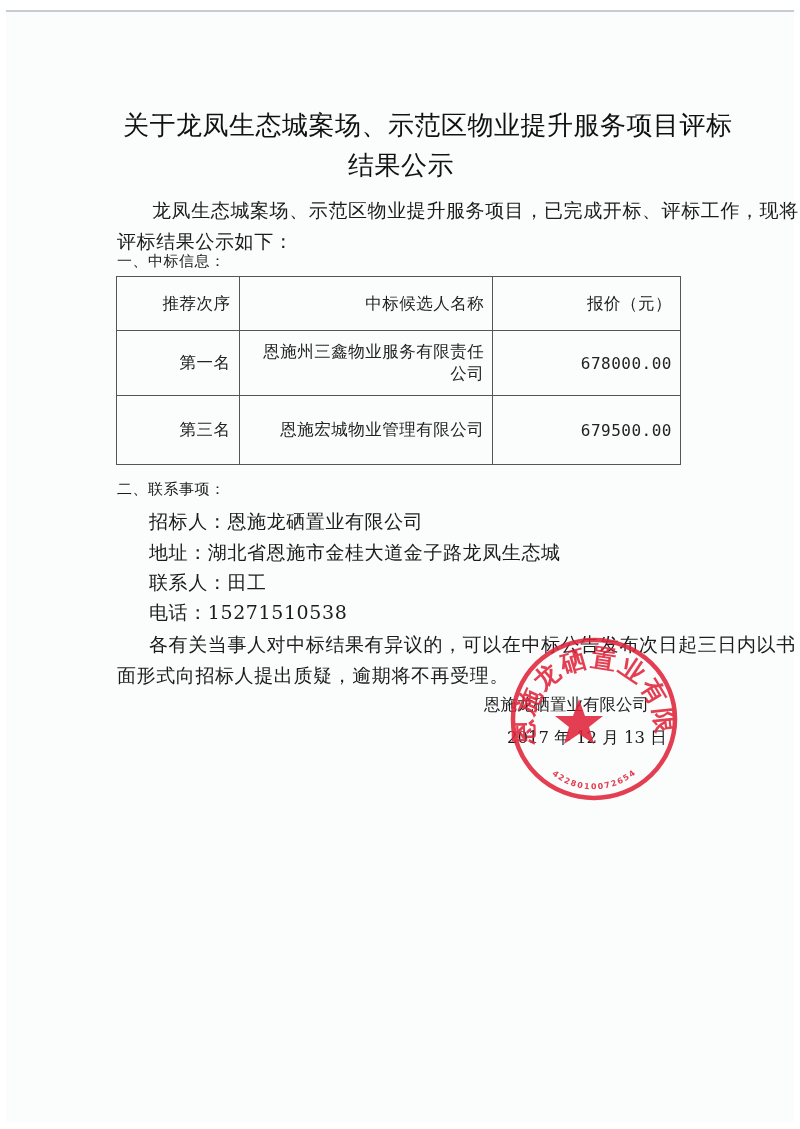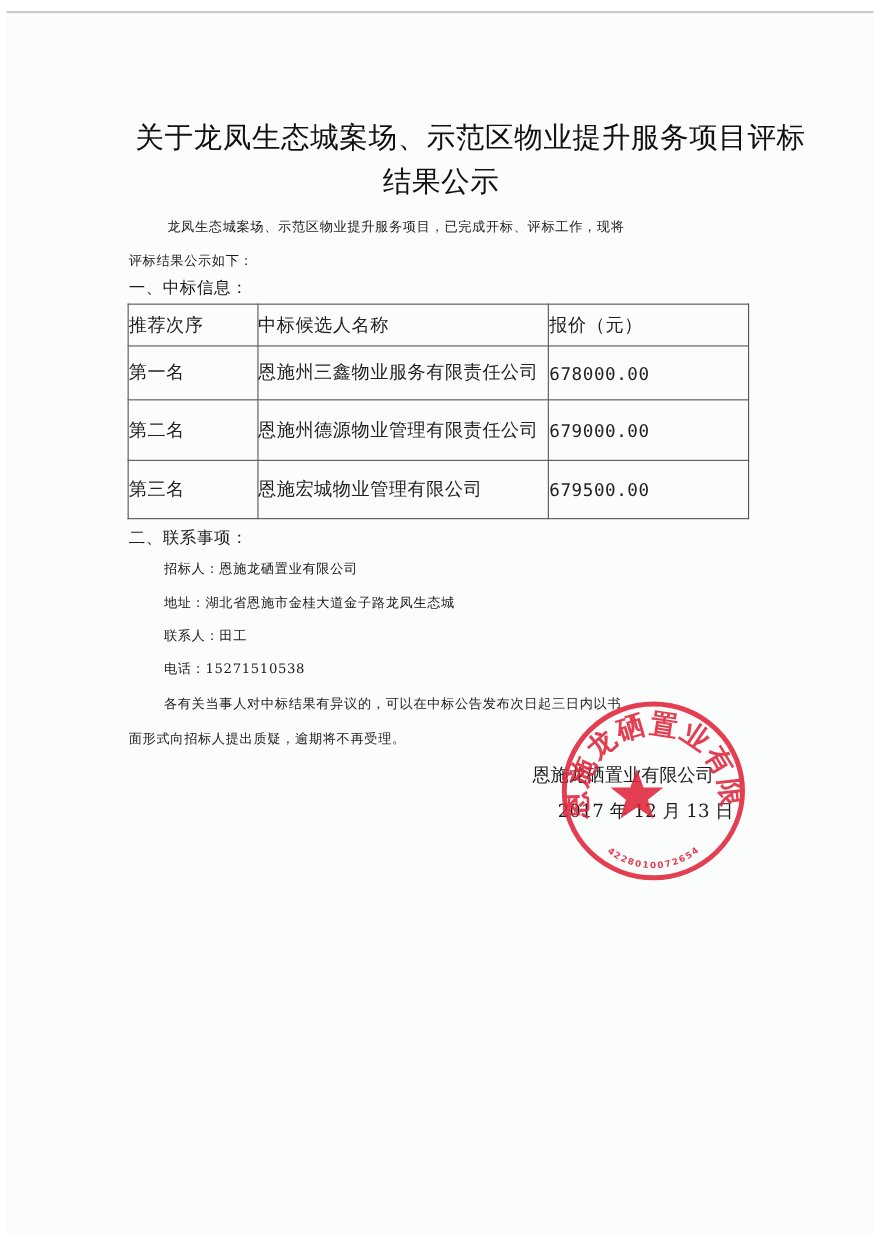--- a/index.html
+++ b/index.html
@@ -24,43 +24,43 @@
       background: #fbfcfc;
       border-top: 2px solid #c9ccd3;
     }
     .abs { position: absolute; white-space: nowrap; }
     .title {
       font-size: 26px;
       letter-spacing: 0.5px;
       color: #111;
     }
     .body-text {
-      font-size: 12px;
+      font-size: 19px;
       color: #1b1b1b;
       letter-spacing: 0.6px;
     }
     .section-head {
       font-size: 15px;
       color: #1b1b1b;
       letter-spacing: 0.5px;
     }
     table.bid {
       position: absolute;
       left: 116px;
       top: 276px;
       width: 565px;
       border-collapse: collapse;
       font-size: 16.5px;
       color: #222;
     }
     table.bid td, table.bid th {
       border: 1.3px solid #555;
-      text-align: left;
+      text-align: right;
       font-weight: normal;
-      padding: 0;
+      padding: 8px;
       letter-spacing: 0.5px;
     }
     table.bid th { height: 37px; }
     table.bid tr.r1 td { height: 48px; }
     table.bid tr.r2 td { height: 54px; }
     table.bid tr.r3 td { height: 52px; margin-left: 20px; }
     .col1 { width: 117px; }
     .col2 { width: 265px; }
     .col3 { width: 181px; }
     .num { font-family: "DejaVu Sans Mono", "Liberation Mono", monospace; font-size: 16px; letter-spacing: 0.5px; }
@@ -92,25 +92,20 @@
       <tr>
     <th class="col1">推荐次序</th>
     <th class="col2">中标候选人名称</th>
     <th class="col3">报价（元）</th>
   </tr>
   <tr class="r1">
     <td>第一名</td>
     <td>恩施州三鑫物业服务有限责任公司</td>
     <td class="num">678000.00</td>
   </tr>
-  <tr class="r2">
-    <td>第二名</td>
-    <td>恩施州德源物业管理有限责任公司</td>
-    <td class="num">679000.00</td>
-  </tr>
   <tr class="r3">
     <td>第三名</td>
     <td>恩施宏城物业管理有限公司</td>
     <td class="num">679500.00</td>
   </tr>
 </tbody>
   </table>
 
 <div class="abs section-head" style="left:117px; top:480px;">二、联系事项：</div>
 

